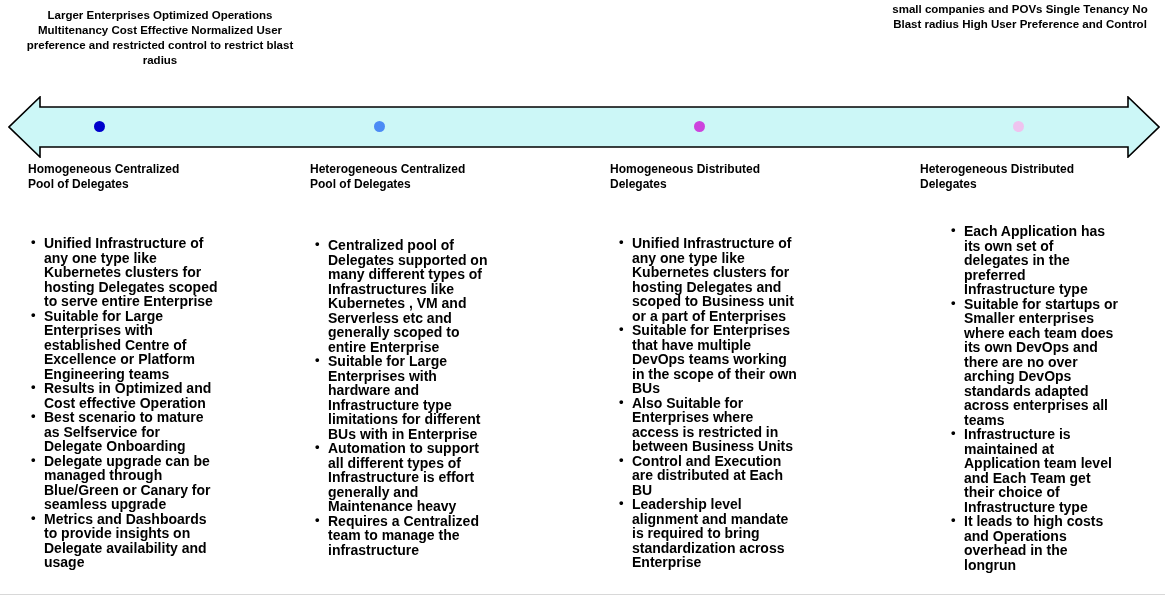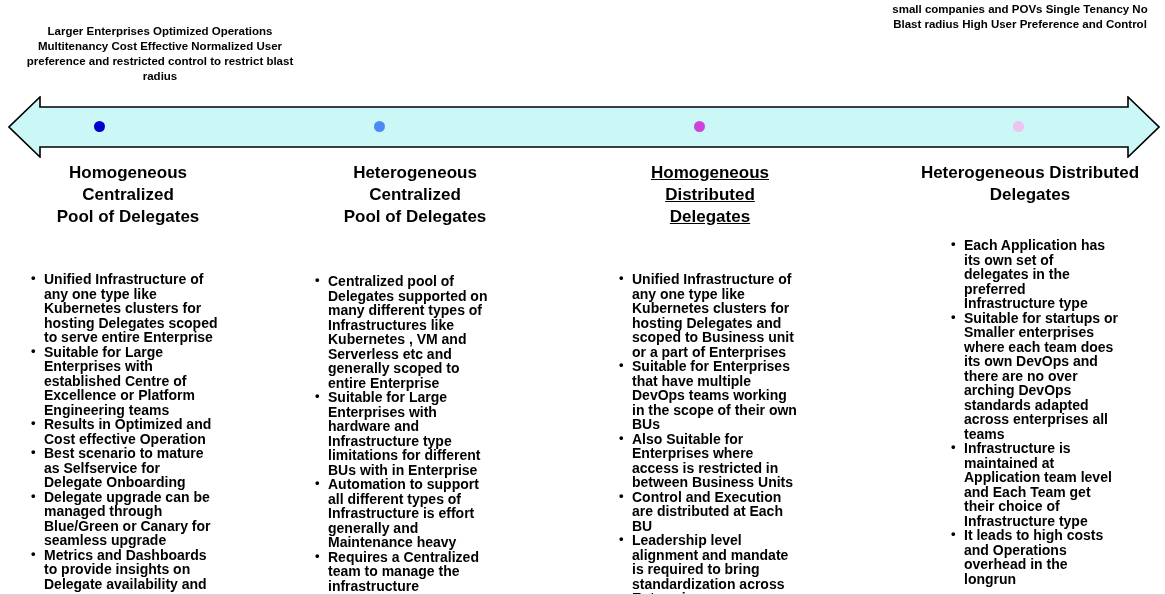--- a/index.html
+++ b/index.html
@@ -25,21 +25,21 @@
   .top-note {
     position: absolute;
     text-align: center;
     font-size: 11.5px;
     font-weight: bold;
     line-height: 15px;
     color: #000;
   }
   #top-note-left {
     left: 20px;
-    top: 24px;
+    top: 8px;
     width: 280px;
   }
   #top-note-right {
     left: 880px;
     top: 2px;
     width: 280px;
   }
 
   
   .arrow-wrap {
@@ -68,29 +68,28 @@
   .col {
     position: absolute;
     top: 162px;
   }
   #col-1 { left: 16px;  width: 270px; }
   #col-2 { left: 300px; width: 270px; }
   #col-3 { left: 610px; width: 250px; }
   #col-4 { left: 920px; width: 240px; }
 
   .col-title {
-    text-align: center;
-    font-size: 17px;
+    font-size: 12px;
     font-weight: bold;
-    line-height: 22px;
+    line-height: 15px;
     white-space: pre-line;
   }
   #col-1 .col-title { width: 200px; margin-left: 12px; }
   #col-2 .col-title { width: 210px; margin-left: 10px; }
-  #col-3 .col-title { width: 200px; margin-left: 0px; text-decoration: underline; }
+  #col-3 .col-title { width: 200px; margin-left: 0px; }
   #col-4 .col-title { width: 220px; margin-left: 0px; }
 
   ul.bullets {
     margin: 0;
     padding: 0;
     list-style: none;
     font-size: 14px;
     font-weight: bold;
     line-height: 14.5px;
   }

